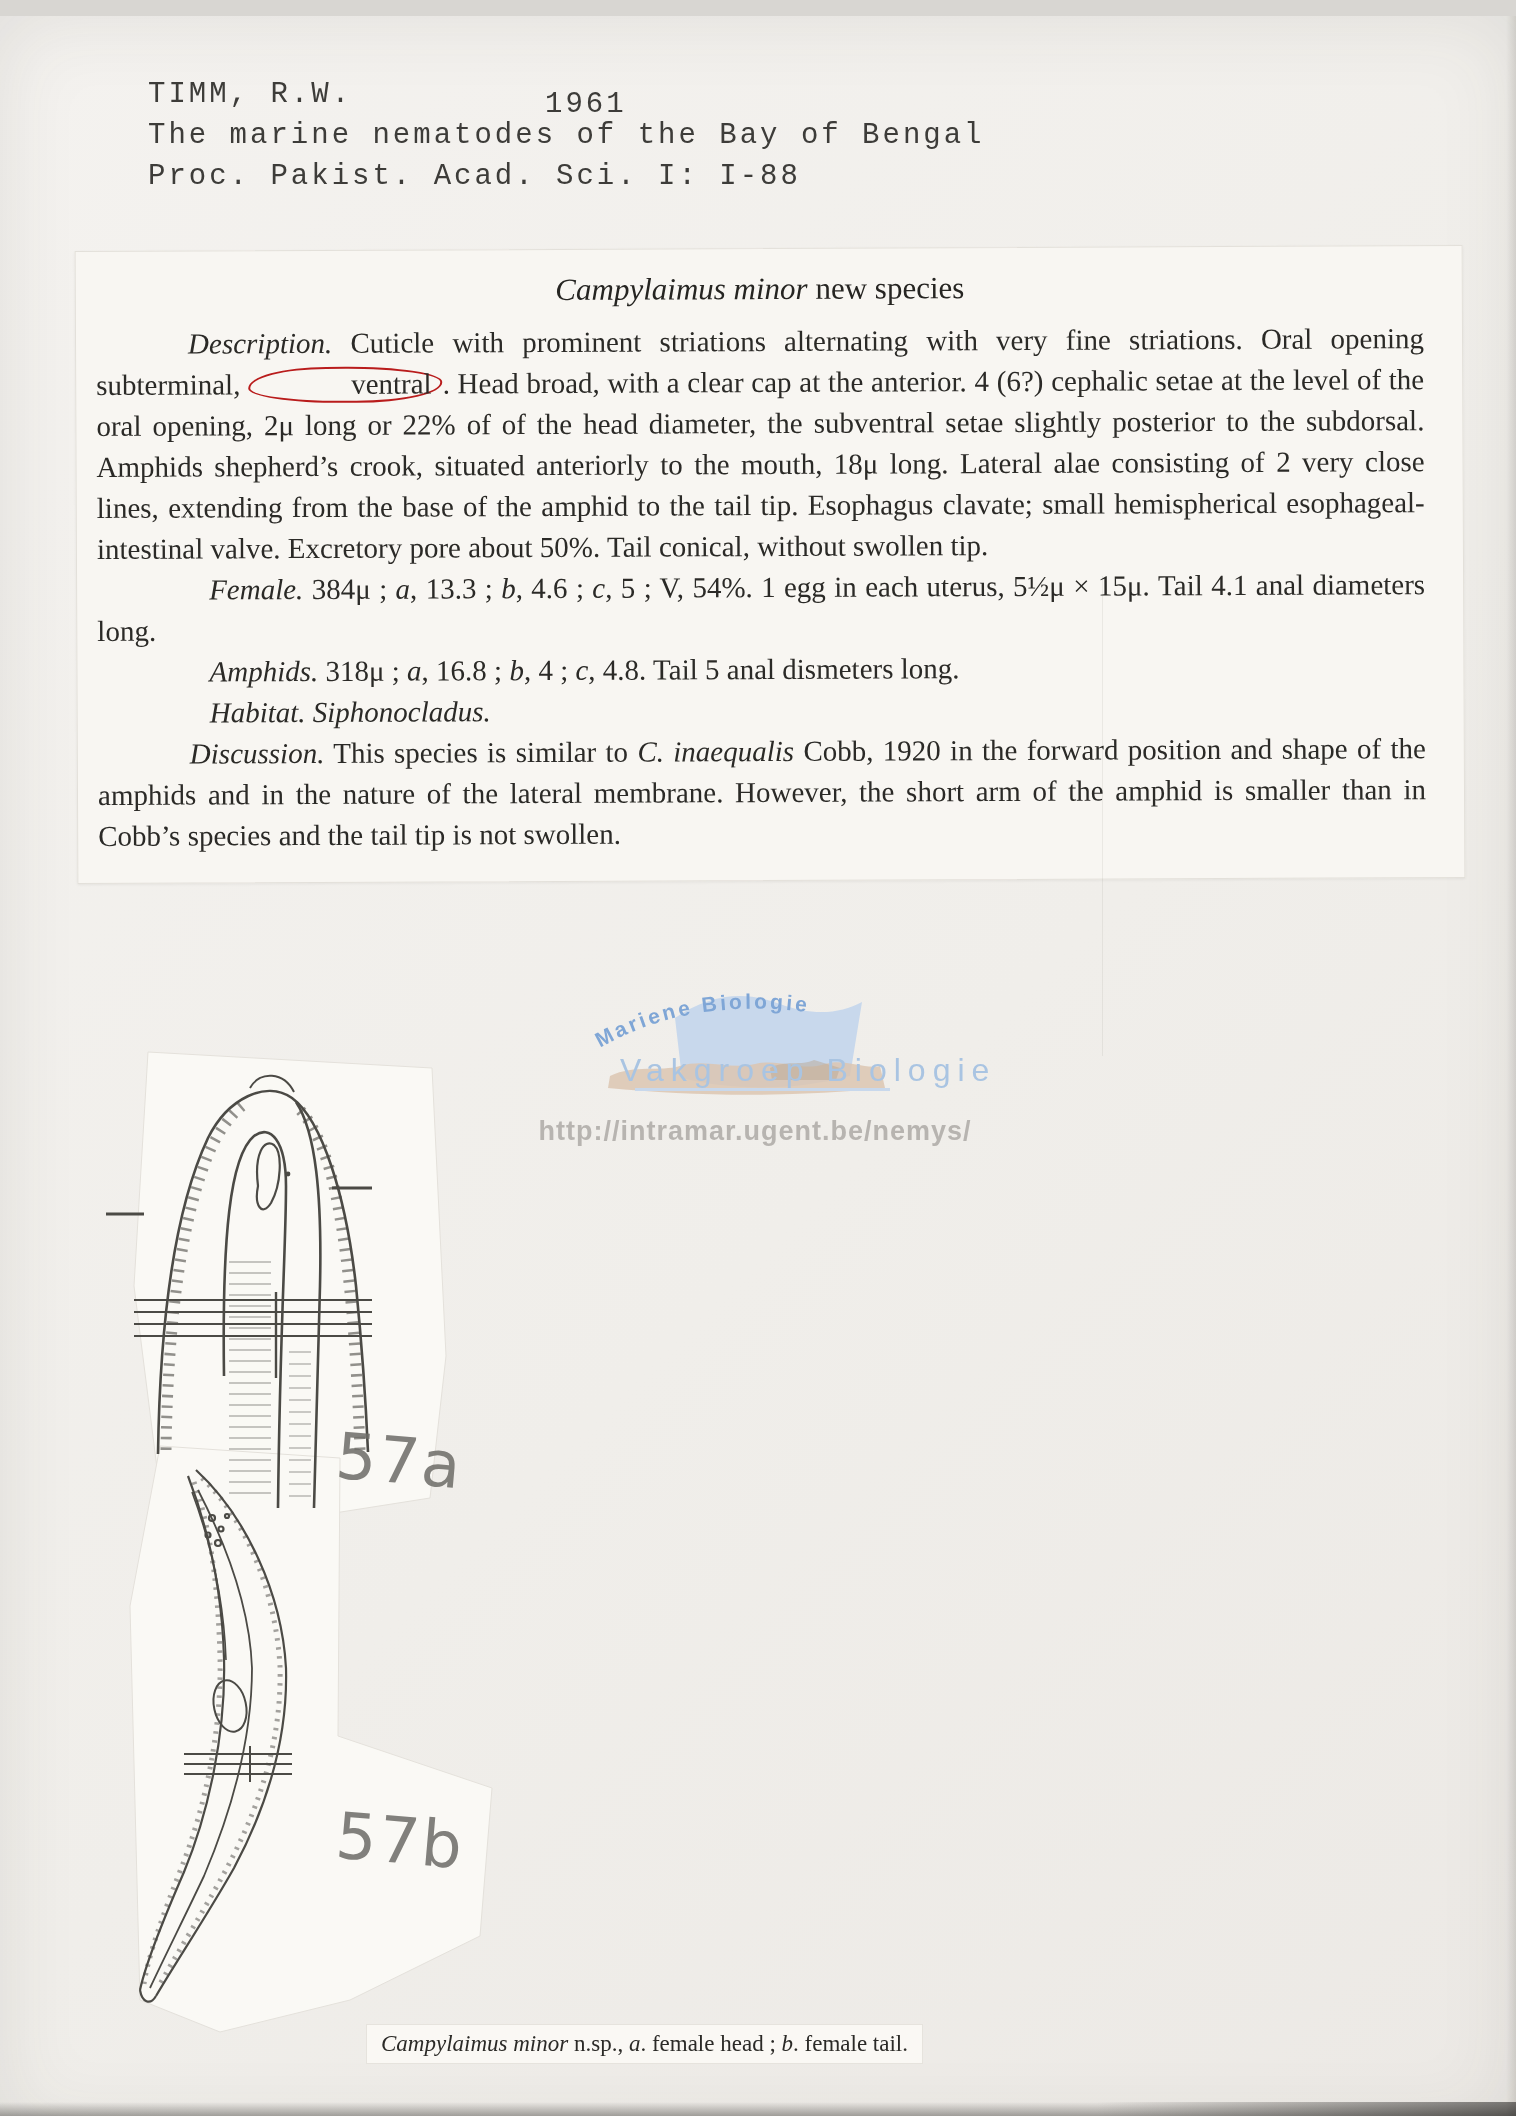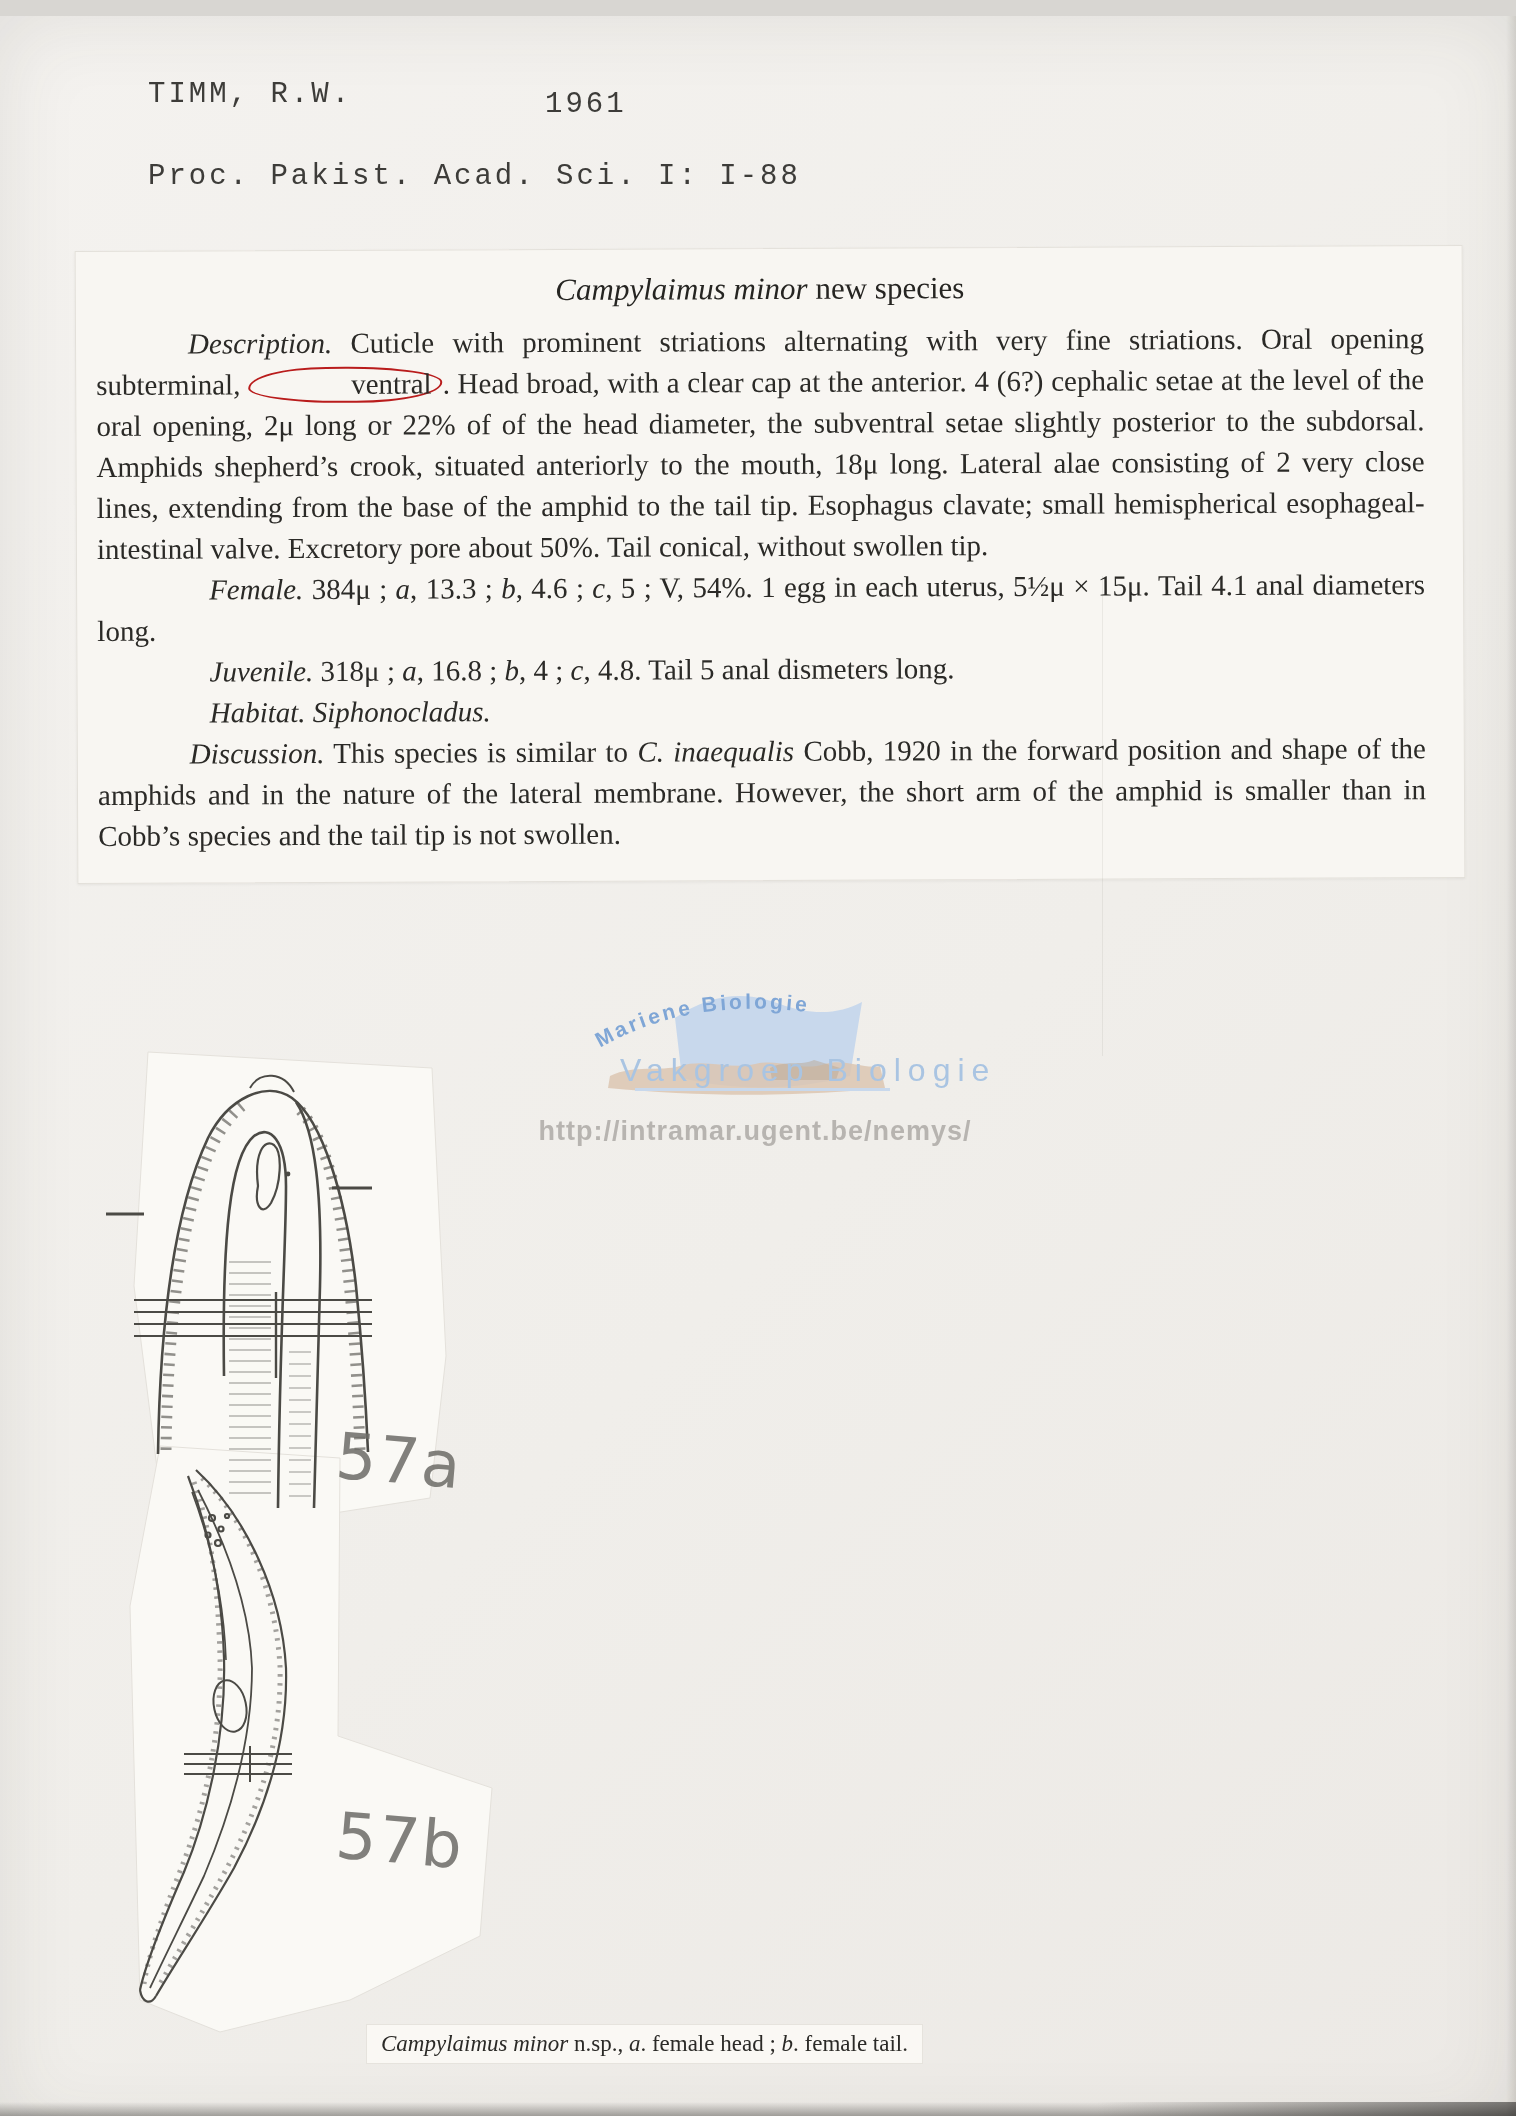--- a/index.html
+++ b/index.html
@@ -67,29 +67,30 @@
   .right-shade{position:absolute;right:0;top:0;width:10px;height:100%;
     background:linear-gradient(to left,rgba(60,55,45,.12),rgba(60,55,45,0));}
 </style>
 </head>
 <body>
 
 <div class="page">
 
   <div class="tw" style="left:148px;top:62px;">TIMM, R.W.</div>
   <div class="tw" style="left:545px;top:72px;">1961</div>
+  <div class="tw" style="left:148px;top:103px;">The marine nematodes of the Bay of Bengal</div>
   <div class="tw" style="left:148px;top:144px;">Proc. Pakist. Acad. Sci. I: I-88</div>
 
   <div class="clip1">
     <div class="ptitle">
       <span class="it">Campylaimus minor</span><span> new species</span>
     </div>
     <p class="ind-md"><span class="it">Description.</span><span>  Cuticle with prominent striations alternating with very fine striations.  Oral opening subterminal, </span><span class="circled">ventral</span><span>.  Head broad, with a clear cap at the anterior.  4  (6?) cephalic setae at the level of the oral opening, 2μ long or 22% of of the head diameter, the subventral setae slightly posterior to the subdorsal.  Amphids shepherd’s crook, situated anteriorly to the mouth, 18μ long.  Lateral alae consisting of 2 very close lines, extending from the base of the amphid to the tail tip.  Esophagus clavate; small hemispherical esophageal-intestinal valve.  Excretory pore about 50%.  Tail conical, without swollen tip.</span></p>
     <p class="ind-lg"><span class="it">Female.</span><span>  384μ ; </span><span class="it">a</span><span>, 13.3 ; </span><span class="it">b</span><span>,  4.6 ; </span><span class="it">c</span><span>, 5 ; V,  54%.   1 egg in each uterus,  5½μ × 15μ.   Tail 4.1 anal diameters long.</span></p>
-    <p class="ind-lg"><span class="it">Juvenile.</span><span>  318μ ; </span><span class="it">a</span><span>,  16.8 ; </span><span class="it">b</span><span>, 4 ; </span><span class="it">c</span><span>, 4.8.   Tail 5 anal dismeters long.</span></p>
+    <p class="ind-lg"><span class="it">Amphids.</span><span>  318μ ; </span><span class="it">a</span><span>,  16.8 ; </span><span class="it">b</span><span>, 4 ; </span><span class="it">c</span><span>, 4.8.   Tail 5 anal dismeters long.</span></p>
     <p class="ind-lg"><span class="it">Habitat.</span><span>   </span><span class="it">Siphonocladus.</span></p>
     <p class="ind-md"><span class="it">Discussion.</span><span>   This species is similar  to </span><span class="it">C. inaequalis</span><span>  Cobb, 1920 in the forward position and shape of the amphids and in the nature of  the lateral membrane.   However, the short arm of the  amphid  is smaller  than in  Cobb’s species  and  the  tail  tip is not swollen.</span></p>
   </div>
 
   <svg class="wm-svg" width="440" height="140" viewBox="0 0 440 140">
     <path id="arcPath" d="M 60,72 Q 170,8 330,48" fill="none"></path>
     <path d="M 135,42 C 170,18 205,14 240,28 C 272,40 300,38 322,26 L 310,100 C 250,116 190,114 142,102 Z" fill="#c8d8ec"></path>
     <path d="M 70,100 C 95,88 120,96 140,90 C 165,82 190,94 215,88 C 240,82 262,96 285,88 C 305,82 325,94 340,90 L 345,112 C 250,122 150,120 68,112 Z" fill="#dcc6b2" opacity=".85"></path>
     <path d="M 230,92 C 245,84 262,90 274,84 L 300,92 L 296,104 L 232,104 Z" fill="#b9a893" opacity=".5"></path>
     <rect x="95" y="112" width="255" height="3" fill="#c8d8ec"></rect>

